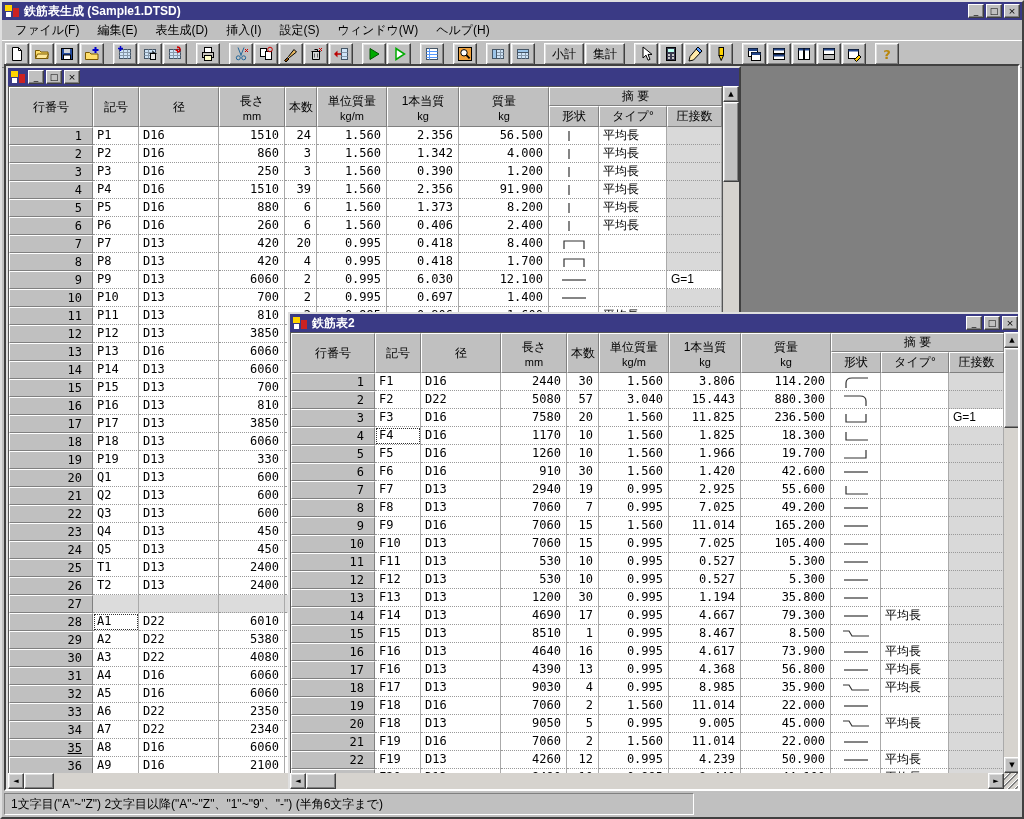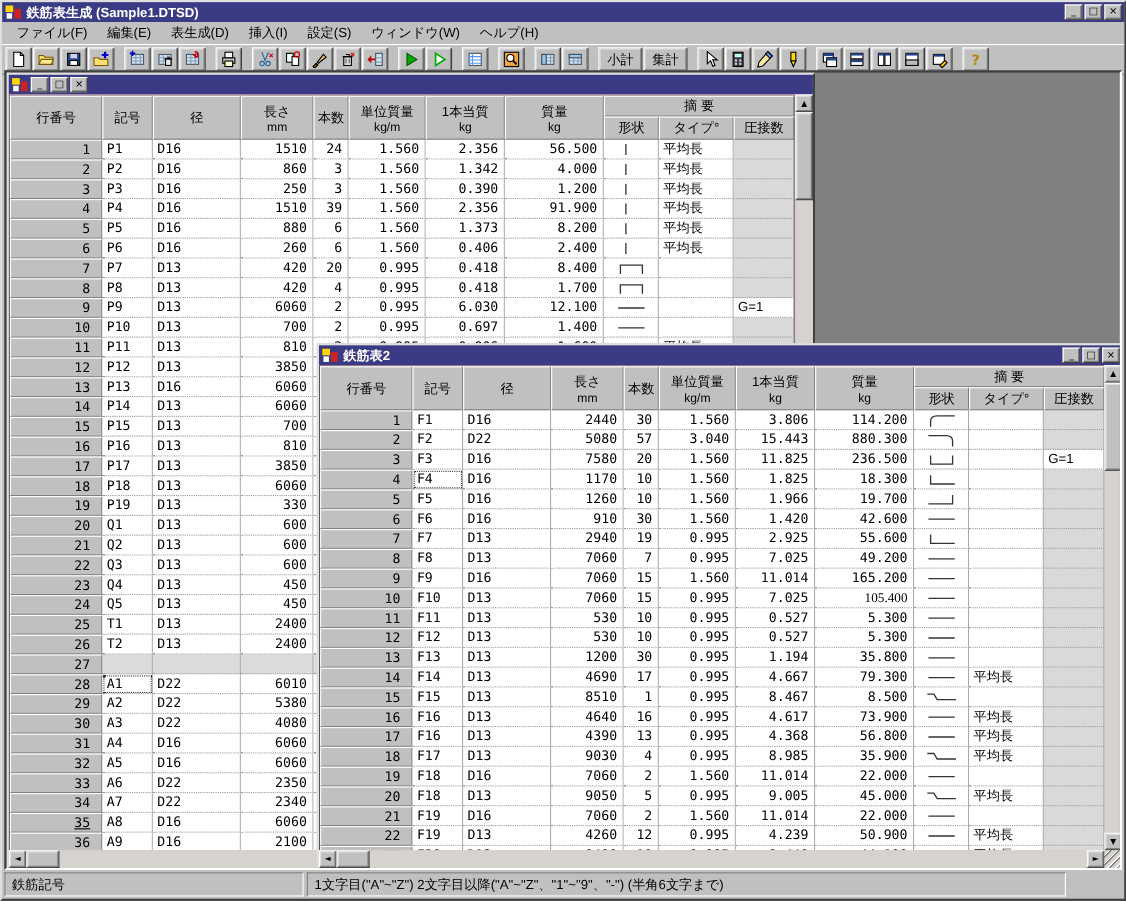--- a/index.html
+++ b/index.html
@@ -1151,21 +1151,21 @@
                   <div class="cell al-l press jp" style="width: 55px;"></div>
                 </div>
                 <div class="trow">
                   <div class="cell rownum" style="width: 84px;">10</div>
                   <div class="cell al-l" style="width: 46px;">F10</div>
                   <div class="cell al-l" style="width: 80px;">D13</div>
                   <div class="cell al-r" style="width: 66px;">7060</div>
                   <div class="cell al-r" style="width: 32px;">15</div>
                   <div class="cell al-r" style="width: 70px;">0.995</div>
                   <div class="cell al-r" style="width: 72px;">7.025</div>
-                  <div class="cell al-r" style="width: 90px; font-family: Liberation Serif, serif;">105.400</div>
+                  <div class="cell al-r" style="width: 90px;">105.400</div>
                   <div class="cell al-c" style="width: 50px;"><svg class="shape" width="36" height="14" viewBox="0 0 36 14">
                       <path d="M6 7 H30" fill="none" stroke="#333" stroke-width="1.2"></path>
                     </svg></div>
                   <div class="cell al-l jp" style="width: 68px;"></div>
                   <div class="cell al-l press jp" style="width: 55px;"></div>
                 </div>
                 <div class="trow">
                   <div class="cell rownum" style="width: 84px;">11</div>
                   <div class="cell al-l" style="width: 46px;">F11</div>
                   <div class="cell al-l" style="width: 80px;">D13</div>
@@ -1373,16 +1373,15 @@
             <button class="sb-btn">◄</button>
             <div class="sb-thumb"></div>
             <div class="sb-fill"></div>
             <button class="sb-btn">►</button>
           </div>
           <div class="grip"></div>
         </div>
       </div>
   </div>
   <div class="statusbar">
-    <div class="panel" style="width:272px">鉄筋記号</div>
     <div class="panel" style="width:690px">1文字目("A"~"Z") 2文字目以降("A"~"Z"、"1"~"9"、"-") (半角6文字まで)</div>
   </div>
 </div>
 
 </body></html>

